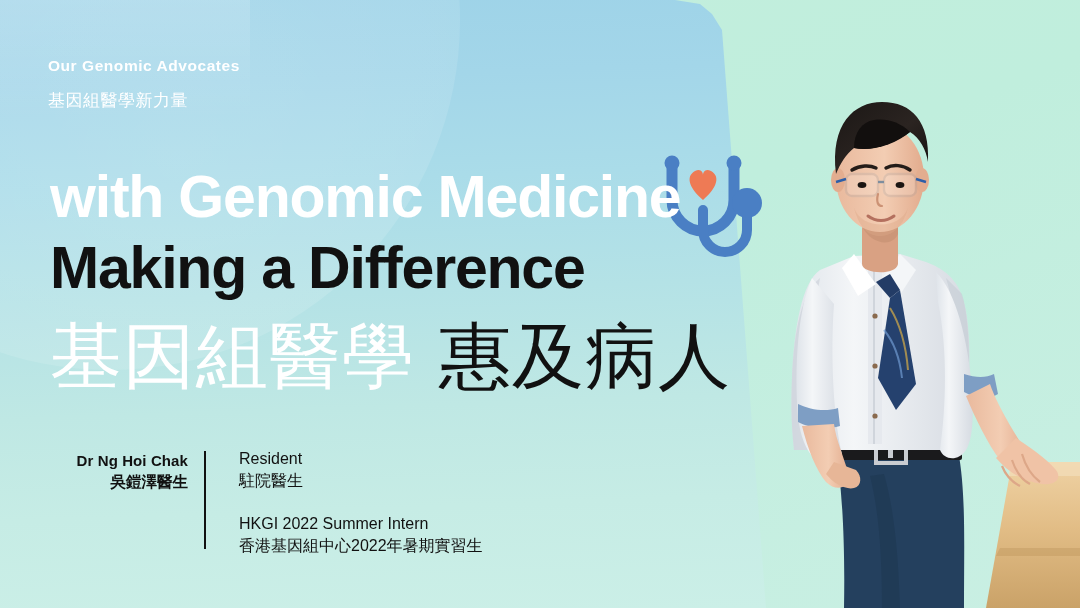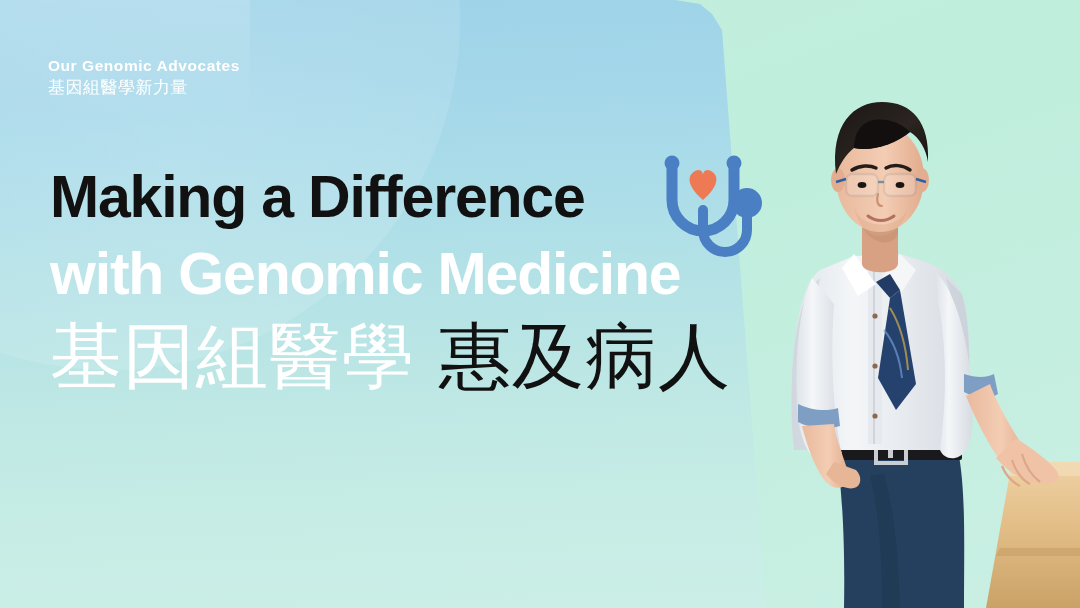--- a/index.html
+++ b/index.html
@@ -75,21 +75,21 @@
     font-size: 15.5px;
     font-weight: bold;
     letter-spacing: 0.55px;
     white-space: nowrap;
   }
   .kicker-zh {
     font-size: 17px;
     font-weight: normal;
     letter-spacing: 0.5px;
     white-space: nowrap;
-    margin-top: 1px;
+    margin-top: 14px;
   }
 
   
   .headline {
     position: absolute;
     left: 50px;
     top: 168px;
     line-height: 1.0;
   }
   .hl-line {
@@ -201,27 +201,41 @@
 
       <path d="M53 72 L53 92 A22 22 0 0 0 97 92 L97 75" fill="none" stroke="#4a7fc4" stroke-width="10" stroke-linecap="round"></path>
 
       <circle cx="97" cy="65" r="15" fill="#4a7fc4"></circle>
 
       <path d="M53 62 C38 49 36 38 45 33 C50.5 30 53 34 53 37 C53 34 55.5 30 61 33 C70 38 68 49 53 62 Z" fill="#ee7a55"></path>
     </svg>
   </div>
 
   <div class="headline">
+    <div class="hl-line hl-2">with Genomic Medicine</div>
     <div class="hl-line hl-1">Making a Difference</div>
-    <div class="hl-line hl-2">with Genomic Medicine</div>
     <div class="hl-zh">
       <span class="zh-white">基因組醫學</span><span class="zh-gap"></span><span class="zh-dark">惠及病人</span>
     </div>
   </div>
 
+  <div class="credits">
+    <div class="cred-name">
+      <div class="cred-name-en">Dr Ng Hoi Chak</div>
+      <div class="cred-name-zh">吳鎧澤醫生</div>
+    </div>
+    <div class="cred-divider"></div>
+    <div class="cred-body">
+      <div class="cred-role-en">Resident</div>
+      <div class="cred-role-zh">駐院醫生</div>
+      <div class="cred-spacer"></div>
+      <div class="cred-intern-en">HKGI 2022 Summer Intern</div>
+      <div class="cred-intern-zh">香港基因組中心2022年暑期實習生</div>
+    </div>
+  </div>
 
   <div class="portrait">
     <svg viewBox="0 0 330 530" width="330" height="530" aria-hidden="true">
       <defs>
         <linearGradient id="skin" x1="0" y1="0" x2="1" y2="0">
           <stop offset="0%" stop-color="#e9b99d"></stop>
           <stop offset="55%" stop-color="#f3cdb3"></stop>
           <stop offset="100%" stop-color="#e2ab8d"></stop>
         </linearGradient>
         <linearGradient id="shirt" x1="0" y1="0" x2="1" y2="0">

